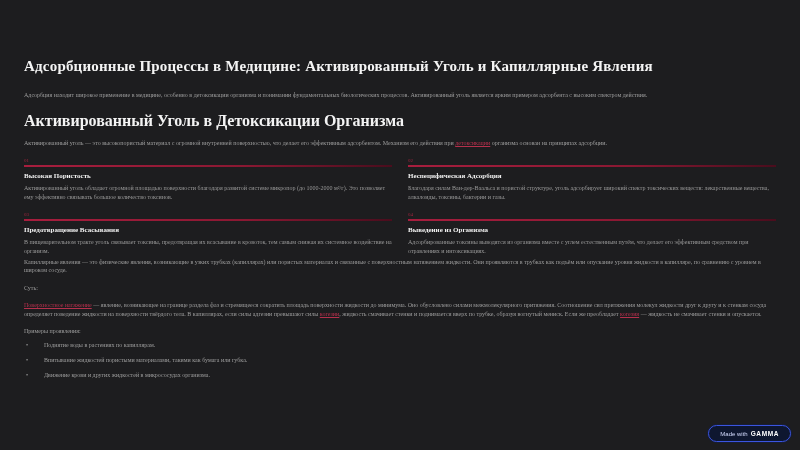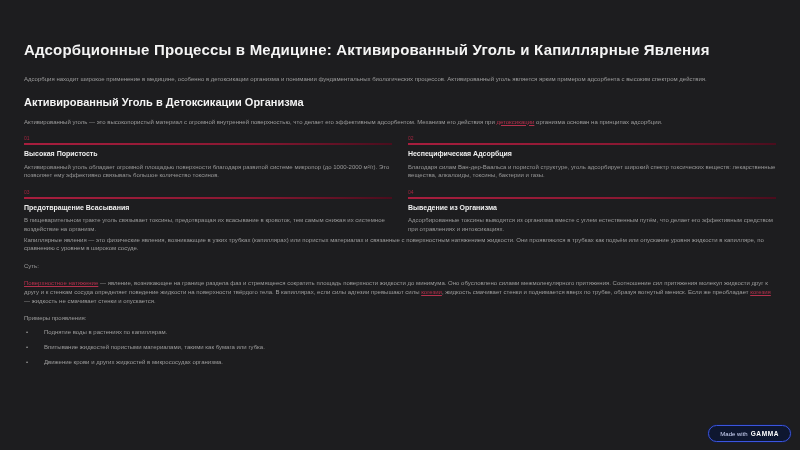--- a/index.html
+++ b/index.html
@@ -2,30 +2,30 @@
 <html><head>
 <meta charset="utf-8">
 <style>
   html,body{margin:0;padding:0;}
   body{
     width:800px;height:450px;overflow:hidden;position:relative;
     background:#1d1d1f;
     font-family:"Liberation Sans", sans-serif;
     -webkit-font-smoothing:antialiased;
   }
-  .page{padding:42px 24px 0 24px;position:relative;}
+  .page{padding:58px 24px 0 24px;position:relative;font-family:Liberation Serif, serif;}
   h1{
     margin:0 0 16px 0;font-size:15px;line-height:1.1;font-weight:bold;
     color:#f4f4f4;letter-spacing:.2px;
   }
   .intro{
     margin:0 0 13px 0;font-size:6px;line-height:1.4;color:#9d9d9d;
   }
   h2{
-    margin:0 0 9px 0;font-size:11px;line-height:1.15;font-weight:bold;color:#f4f4f4;
+    margin:0 0 9px 0;font-size:16px;line-height:1.15;font-weight:bold;color:#f4f4f4;
   }
   h2.second{margin-top:15px;}
   .body{
     margin:0 0 10px 0;font-size:6px;line-height:1.45;color:#9d9d9d;
   }
   .link{
     color:#b5304c;text-decoration:underline;text-underline-offset:1px;cursor:pointer;
   }
   .cards{
     display:grid;grid-template-columns:1fr 1fr;column-gap:16px;row-gap:10px;

